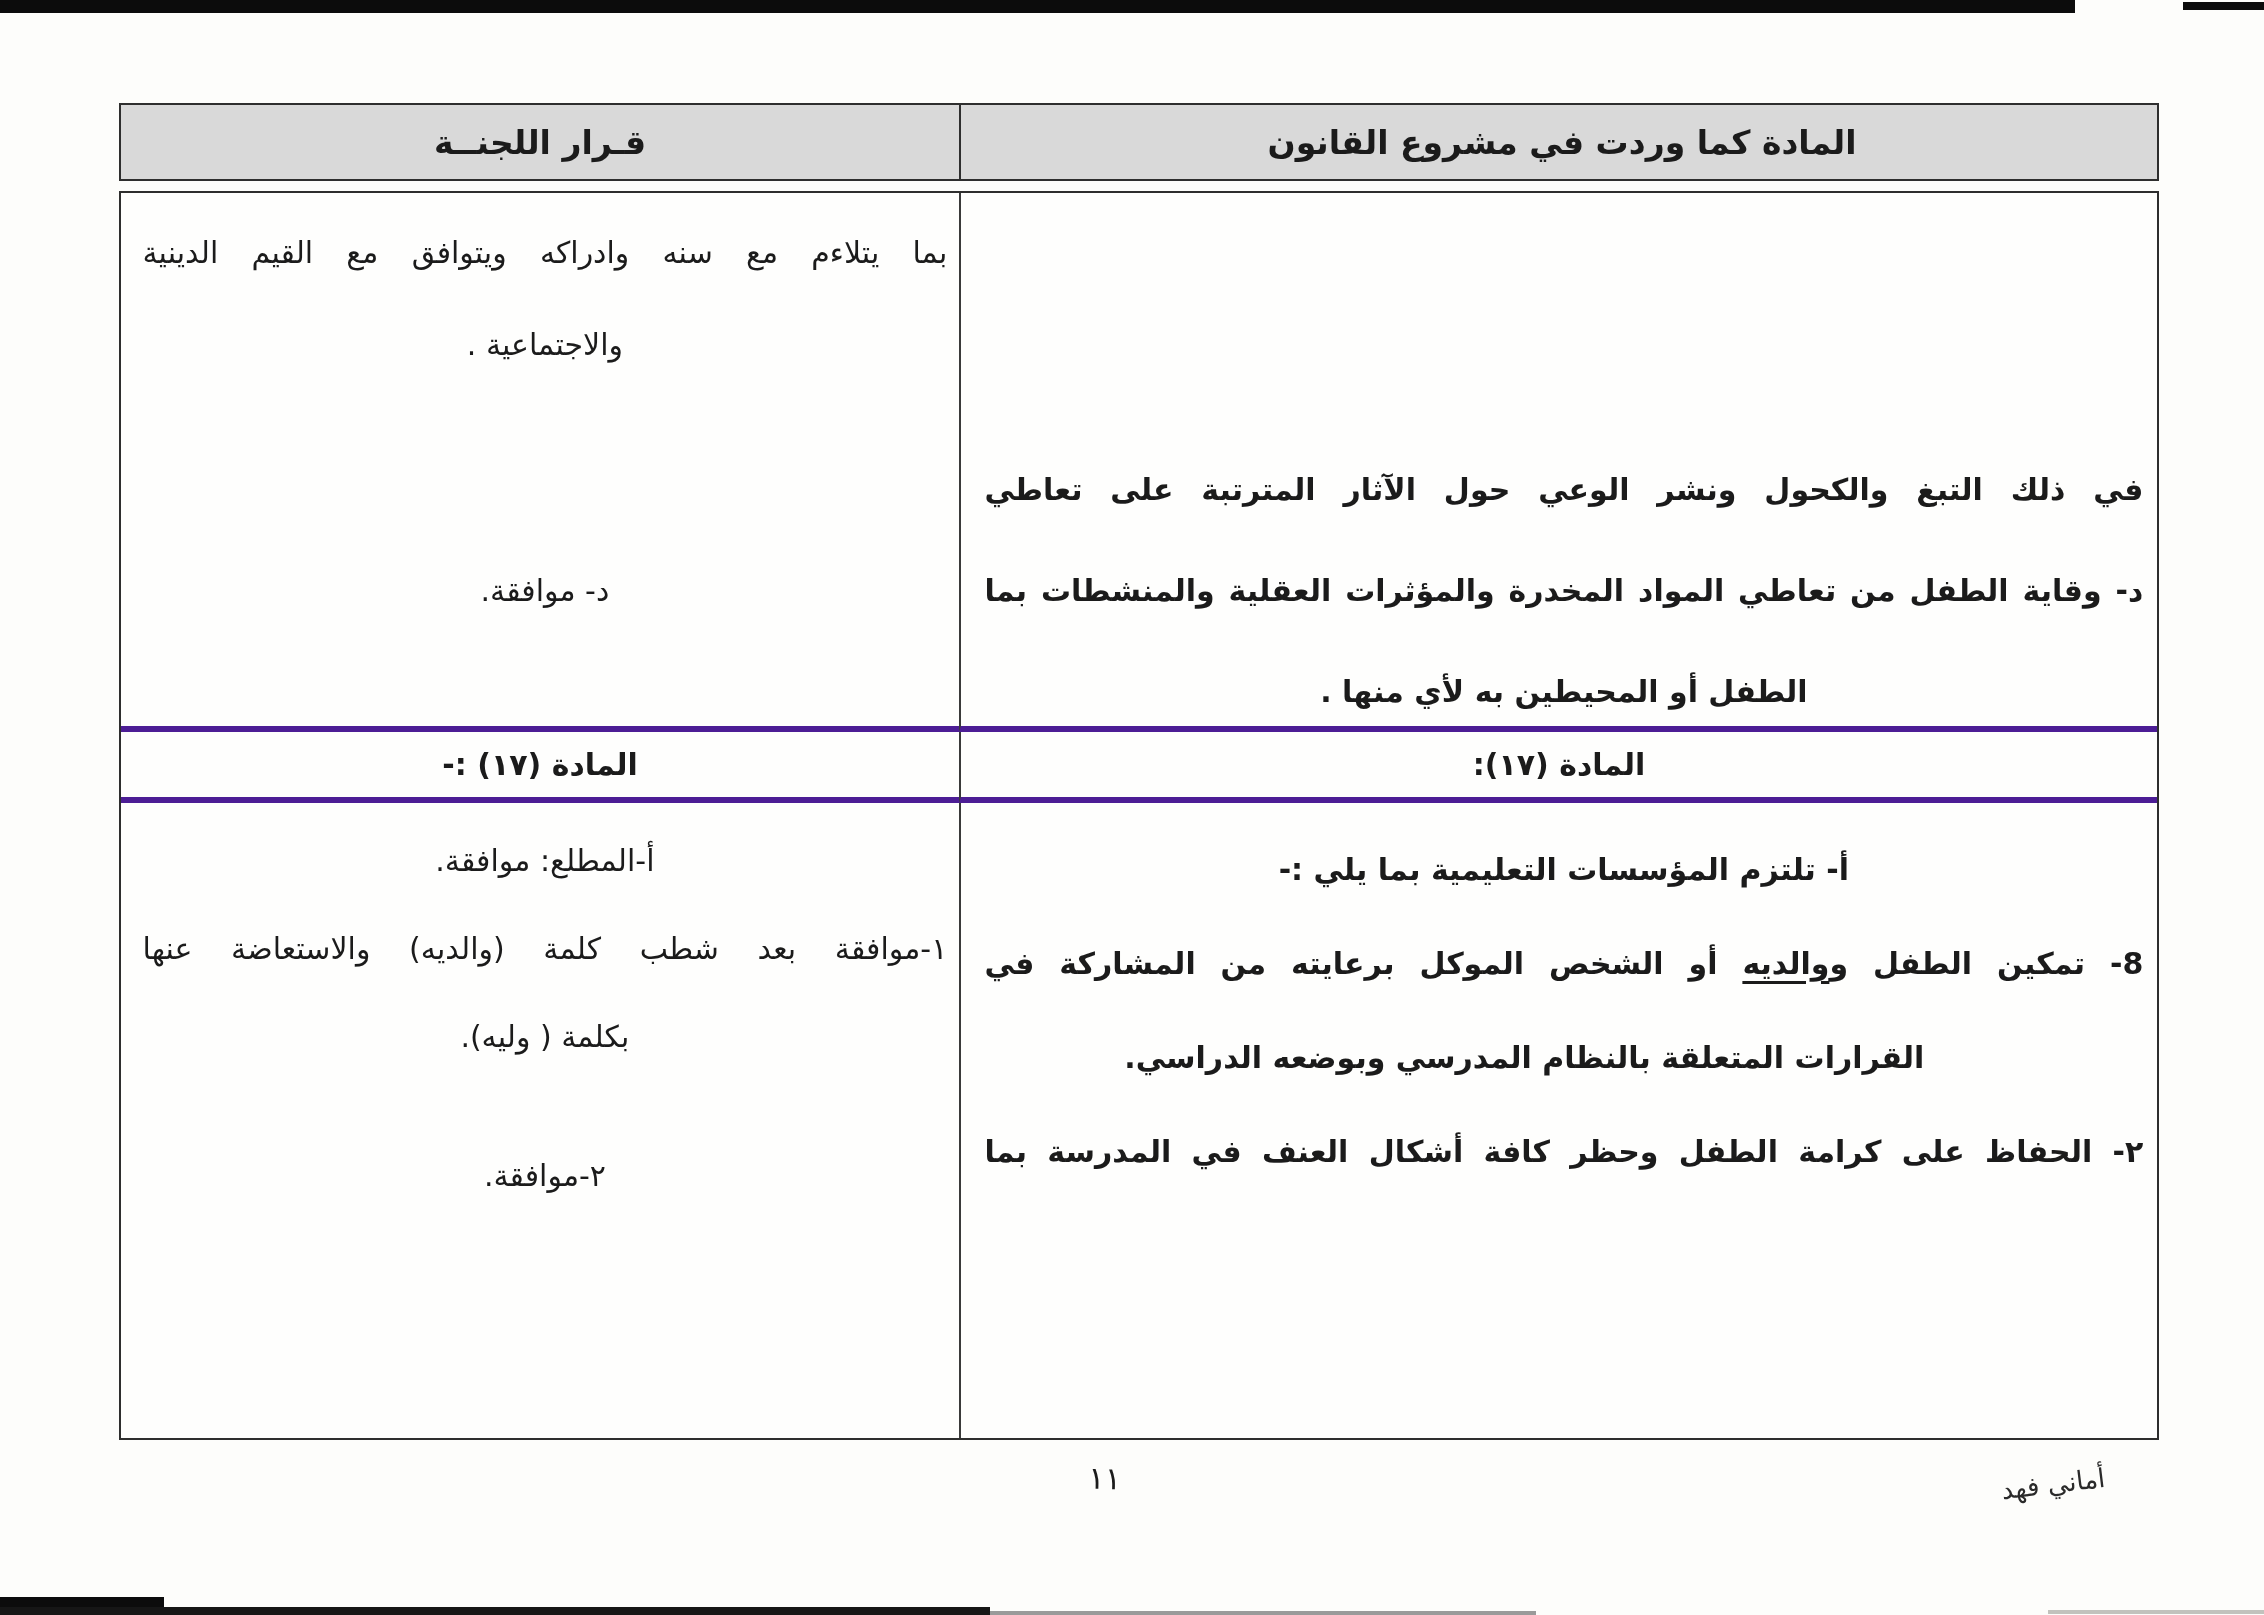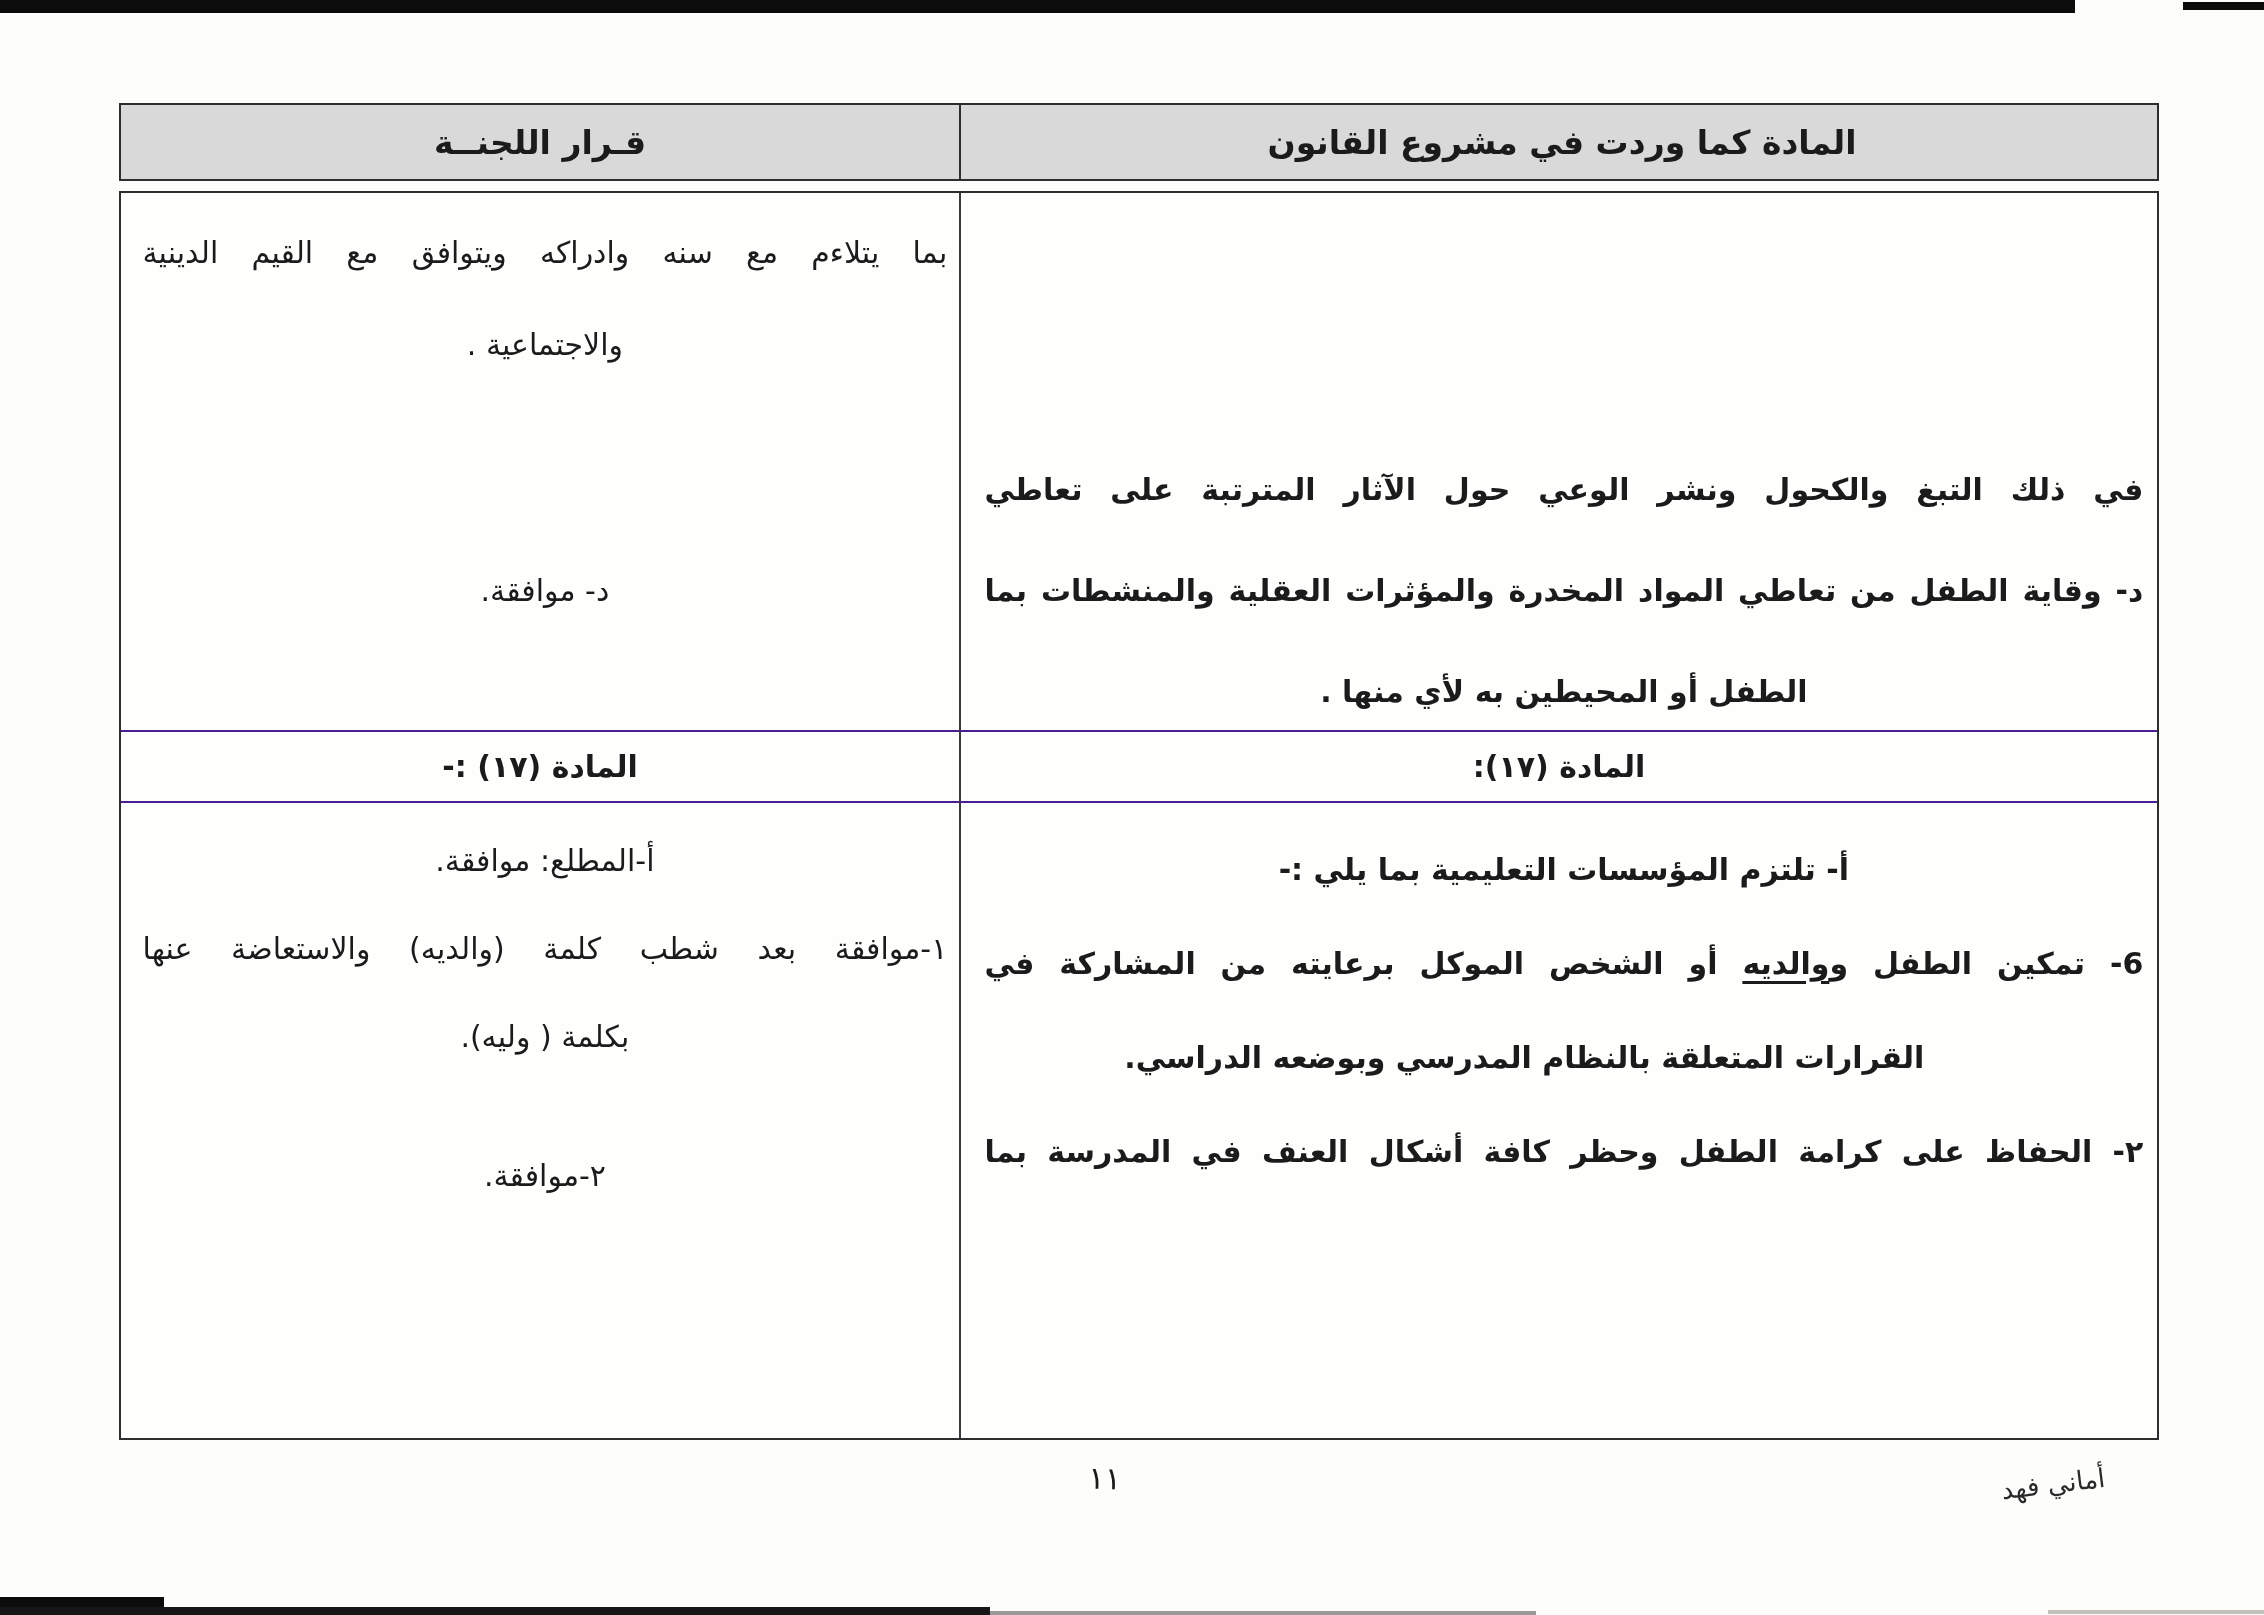--- a/index.html
+++ b/index.html
@@ -46,21 +46,21 @@
     background:#fefefd;
     display:grid;
     grid-template-columns:1198px auto;
     grid-template-rows:539px 71px auto;
     direction:rtl;
     box-sizing:border-box;
     font-size:30px;
   }
   .cell{direction:rtl;box-sizing:border-box;overflow:hidden;}
   .cell.article{border-left:2px solid #3a3a3a;font-weight:bold;}
-  .cell.rb{border-bottom:2px solid #4c1d95;}
+  .cell.rb{border-bottom:6px solid #4c1d95;}
 
   .line{white-space:nowrap;text-align:center;}
   .line.just{white-space:normal;text-align:justify;text-align-last:justify;}
 
   
   .r1-article{padding:0 13.7px 0 23.4px;}
   .r1-article .spacer{height:246px;}
   .r1-article .line{line-height:101px;}
   .r1-decision{padding:13.7px 11.7px 0 21.5px;}
   .r1-decision .line{line-height:92px;}
@@ -131,21 +131,21 @@
 
     <div class="cell article rb r2-cell r2-article">
       <div class="line">المادة (١٧):</div>
     </div>
     <div class="cell decision rb r2-cell r2-decision">
       <div class="line">المادة (١٧) :-</div>
     </div>
 
     <div class="cell article r3-article">
       <div class="line">أ- تلتزم المؤسسات التعليمية بما يلي :-</div>
-      <div class="line just"><span>6-  تمكين الطفل و</span><span class="uword">والديه</span><span> أو الشخص الموكل برعايته من المشاركة في</span></div>
+      <div class="line just"><span>8-  تمكين الطفل و</span><span class="uword">والديه</span><span> أو الشخص الموكل برعايته من المشاركة في</span></div>
       <div class="line indent-r">القرارات المتعلقة بالنظام المدرسي وبوضعه الدراسي.</div>
       <div class="line just">٢-  الحفاظ على كرامة الطفل وحظر كافة أشكال العنف في المدرسة بما</div>
     </div>
     <div class="cell decision r3-decision">
       <div class="line">أ-المطلع: موافقة.</div>
       <div class="line just">١-موافقة بعد شطب كلمة (والديه) والاستعاضة عنها</div>
       <div class="line">بكلمة ( وليه).</div>
       <div class="line gap-top">٢-موافقة.</div>
     </div>
 

